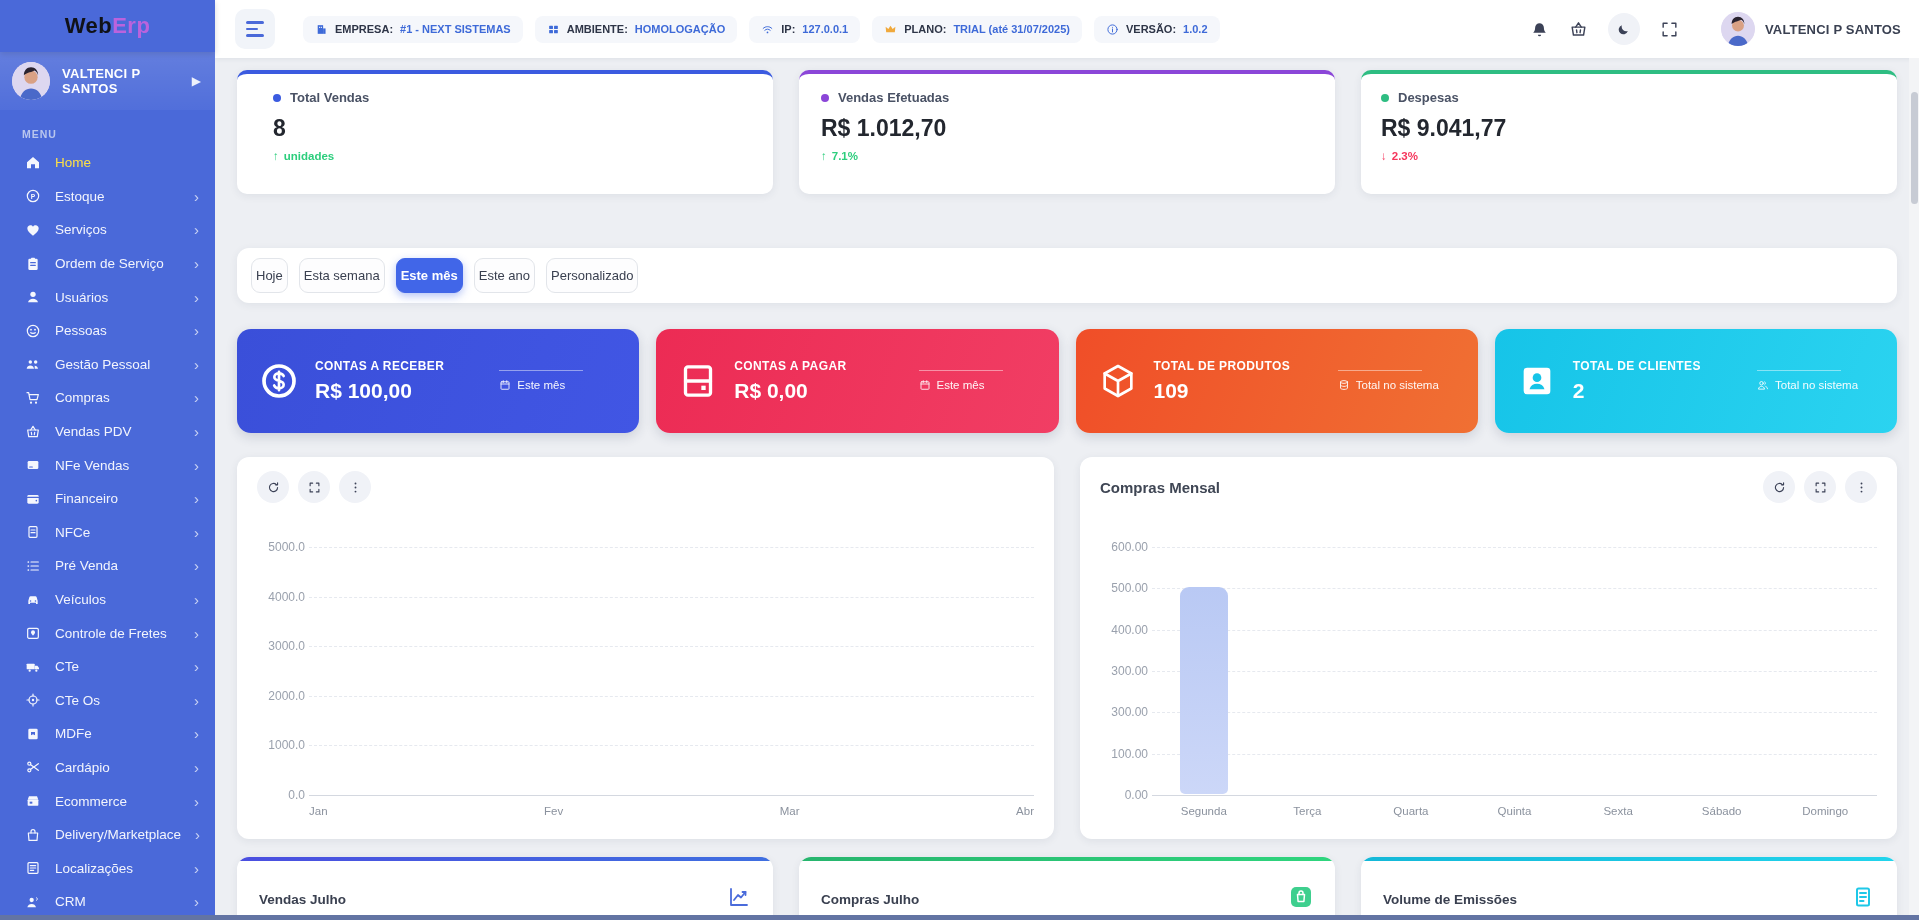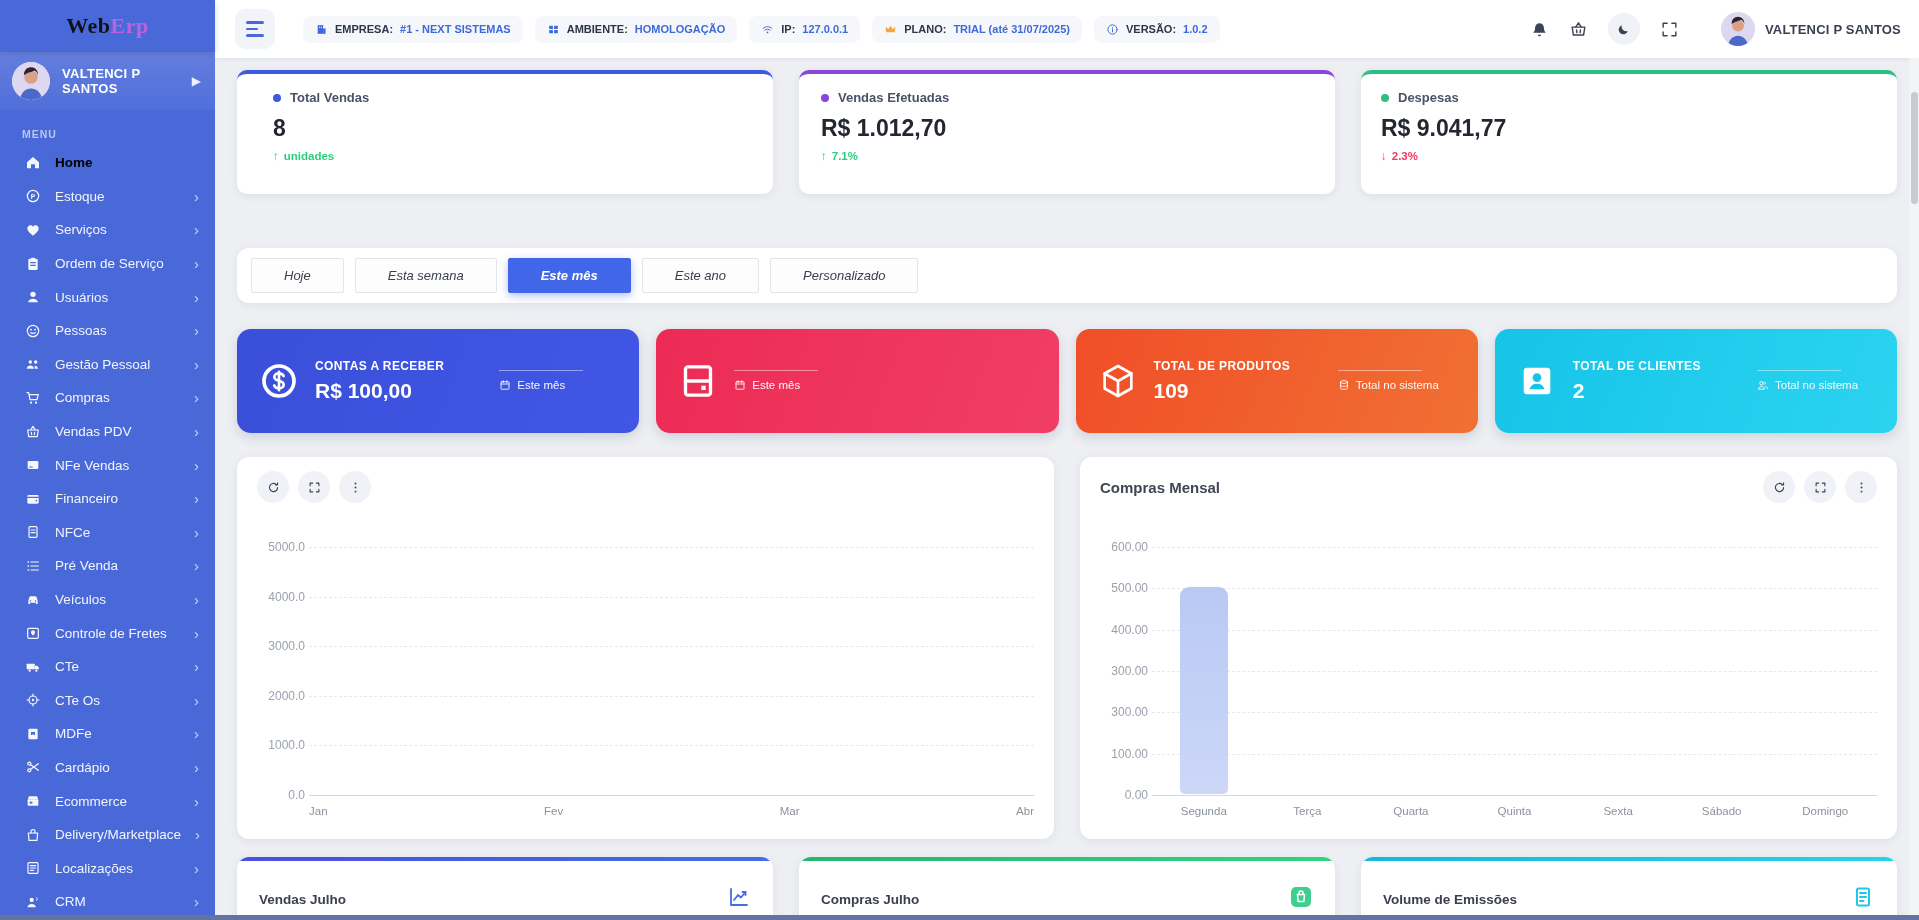--- a/index.html
+++ b/index.html
@@ -1,35 +1,35 @@
 <!DOCTYPE html>
 <html><head>
 <meta charset="utf-8">
 <style>
   * { margin:0; padding:0; box-sizing:border-box; }
   html,body { width:1919px; height:920px; overflow:hidden; font-family:"Liberation Sans","DejaVu Sans",sans-serif; background:#edeff3; }
   .app { display:flex; width:100%; height:100%; position:relative; }
 
   
   .sidebar { width:215px; min-width:215px; background:#4a69d9; color:#fff; display:flex; flex-direction:column; position:relative; z-index:5; }
-  .logo-row { height:52px; display:flex; align-items:center; justify-content:center; font-size:22px; font-weight:bold; letter-spacing:.5px; box-shadow:0 2px 6px rgba(0,0,0,.15);font-family:Liberation Serif, serif; }
+  .logo-row { height:52px; display:flex; align-items:center; justify-content:center; font-size:22px; font-weight:bold; letter-spacing:.5px; box-shadow:0 2px 6px rgba(0,0,0,.15); }
   .logo-web { color:#101218; }
   .logo-erp { color:#bb63dd; }
   .user-row { height:58px; display:flex; align-items:center; gap:12px; padding:0 14px 0 12px; background:linear-gradient(180deg,rgba(255,255,255,.14),rgba(255,255,255,.04)); }
   .avatar { border-radius:50%; background:#e6e1f3; overflow:hidden; flex:none; }
   .user-name { font-size:13px; font-weight:bold; letter-spacing:.3px; flex:1; }
   .user-caret { font-size:12px; opacity:.9; }
   .menu-label { font-size:10.5px; letter-spacing:1px; color:#b9c6ee; padding:18px 0 6px 22px; font-weight:bold; }
   .menu { flex:1; overflow:hidden; }
   .menu-item { height:33.6px; display:flex; align-items:center; gap:14px; padding:0 16px 0 24px; font-size:13.5px; color:rgba(255,255,255,.93); cursor:pointer; }
   .menu-item .mi-icon { width:17px; height:17px; flex:none; display:flex; align-items:center; justify-content:center; color:#fff; opacity:.95; }
   .menu-item .mi-icon svg { width:16px; height:16px; }
   .menu-item .mi-label { flex:1; white-space:nowrap; }
   .menu-item .mi-chevron { font-size:15px; color:rgba(255,255,255,.7); line-height:1; }
-  .menu-item.active .mi-label { font-weight:bold; color:#000000; }
+  .menu-item.active .mi-label { font-weight:normal; color:#fde047; }
 
   
   .main { flex:1; display:flex; flex-direction:column; position:relative; }
   .topbar { height:58px; background:#fff; box-shadow:0 1px 5px rgba(40,50,80,.08); display:flex; align-items:center; padding:0 18px 0 20px; gap:14px; position:relative; z-index:4; }
   .hamburger { width:40px; height:40px; border-radius:10px; background:#f1f4f9; border:none; display:flex; flex-direction:column; align-items:center; justify-content:center; gap:4px; cursor:pointer; flex:none; }
   .hamburger span { display:block; height:2.5px; border-radius:2px; background:#4a69d9; }
   .hamburger .b1{width:18px} .hamburger .b2{width:12px; align-self:flex-start; margin-left:11px} .hamburger .b3{width:18px}
   .badges { display:flex; align-items:center; gap:12px; margin-left:14px; flex:1; }
   .badge { background:#f5f7fb; border-radius:8px; padding:7px 12px; display:flex; align-items:center; gap:7px; font-size:11px; white-space:nowrap; cursor:default; }
   .badge .b-icon { display:flex; }
@@ -47,21 +47,21 @@
   
   .content { flex:1; padding:12px 22px 0 22px; overflow:hidden; }
   .stats-row { display:grid; grid-template-columns:1fr 1fr 1fr; gap:26px; }
   .stat-card { background:#fff; border-radius:10px; box-shadow:0 2px 8px rgba(40,50,80,.08); border-top:4px solid #3b5be0; padding:16px 22px 18px 22px; height:124px; }
   .stat-title { display:flex; align-items:center; gap:9px; font-size:13px; font-weight:bold; color:#4a5265; }
   .stat-dot { width:8px; height:8px; border-radius:50%; flex:none; }
   .stat-value { font-size:23px; font-weight:bold; color:#23272f; margin-top:10px; }
   .stat-trend { font-size:11.5px; font-weight:bold; margin-top:8px; display:flex; gap:5px; align-items:center; }
 
   .filter-card { background:#fff; border-radius:12px; box-shadow:0 2px 8px rgba(40,50,80,.07); margin-top:54px; padding:10px 14px; display:flex; gap:11px; }
-  .filter-btn { font-family:inherit; font-size:13px; color:#3a4050; background:#fdfdfe; border:1px solid #e2e5ea; border-radius:2px; padding:9px 32px; cursor:pointer;font-style:italic; }
+  .filter-btn { font-family:inherit; font-size:13px; color:#3a4050; background:#fdfdfe; border:1px solid #e2e5ea; border-radius:9px; padding:9px 4px; cursor:pointer; }
   .filter-btn.active { background:#4166e8; border-color:#4166e8; color:#fff; font-weight:bold; box-shadow:0 3px 8px rgba(65,102,232,.4); }
 
   .kpi-row { display:grid; grid-template-columns:repeat(4,1fr); gap:17px; margin-top:26px; }
   .kpi-card { border-radius:14px; height:104px; color:#fff; display:flex; align-items:center; padding:0 22px; gap:16px; box-shadow:0 4px 12px rgba(40,50,80,.16); cursor:default; }
   .kpi-main-icon { flex:none; display:flex; }
   .kpi-main-icon svg { width:40px; height:40px; }
   .kpi-body { flex:1; }
   .kpi-title { font-size:12px; font-weight:bold; letter-spacing:.4px; }
   .kpi-value { font-size:21px; font-weight:bold; margin-top:6px; }
   .kpi-side { display:flex; flex-direction:column; align-items:flex-start; gap:8px; padding-bottom:2px; min-width:118px; }
@@ -552,20 +552,24 @@
     </div>
           </div>
           <div class="kpi-card" style="background: linear-gradient(110deg, rgb(236, 43, 84), rgb(241, 62, 100));">
     <span class="kpi-main-icon">
               <svg viewBox="0 0 24 24" fill="none" stroke="currentColor" stroke-width="1.8" stroke-linecap="round" stroke-linejoin="round">
                 <rect x="4.5" y="3.5" width="15" height="17" rx="1.5" stroke-width="2"></rect>
                 <line x1="4.5" y1="12" x2="19.5" y2="12" stroke-width="2"></line>
                 <rect x="14" y="14.8" width="2.6" height="2.6" fill="currentColor" stroke="none"></rect>
               </svg>
             </span>
+    <div class="kpi-body">
+      <div class="kpi-title">CONTAS A PAGAR</div>
+      <div class="kpi-value">R$ 0,00</div>
+    </div>
     <div class="kpi-side">
       <span class="kpi-divider"></span>
       <span class="kpi-note">
                 <span style="display:flex">
                   <svg viewBox="0 0 24 24" fill="none" stroke="currentColor" stroke-width="1.8" stroke-linecap="round" stroke-linejoin="round">
                     <rect x="4" y="5.5" width="16" height="15" rx="1.5"></rect>
                     <line x1="4" y1="10" x2="20" y2="10"></line>
                     <line x1="8.5" y1="3.5" x2="8.5" y2="7"></line>
                     <line x1="15.5" y1="3.5" x2="15.5" y2="7"></line>
                   </svg>

